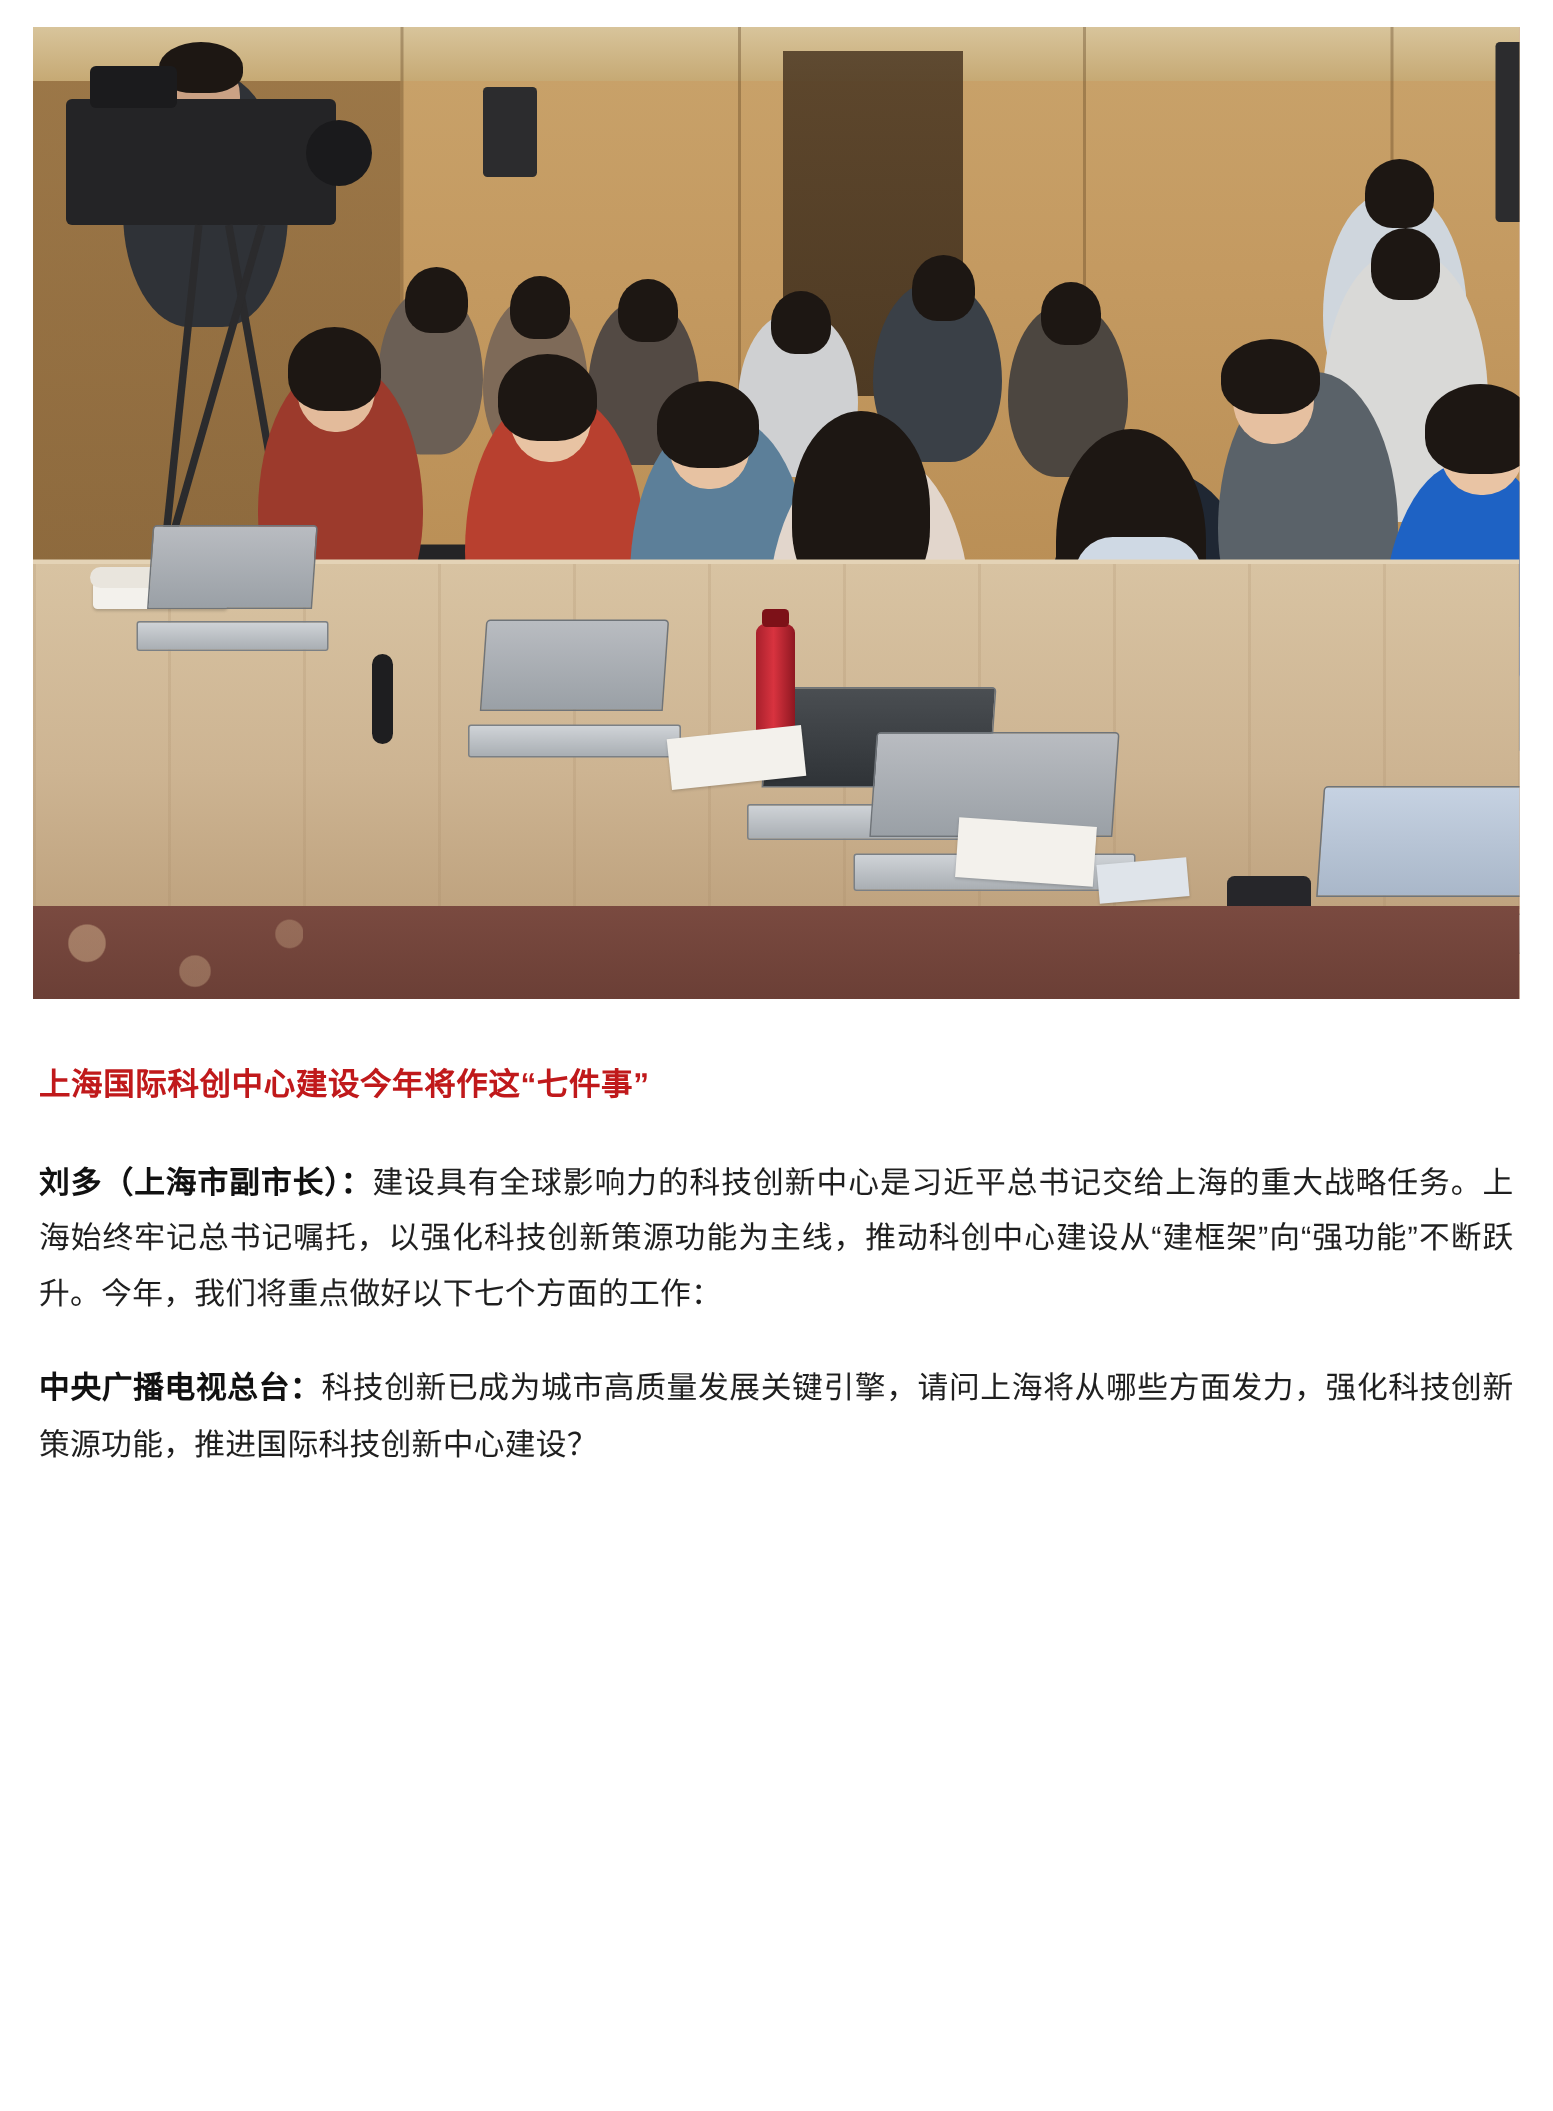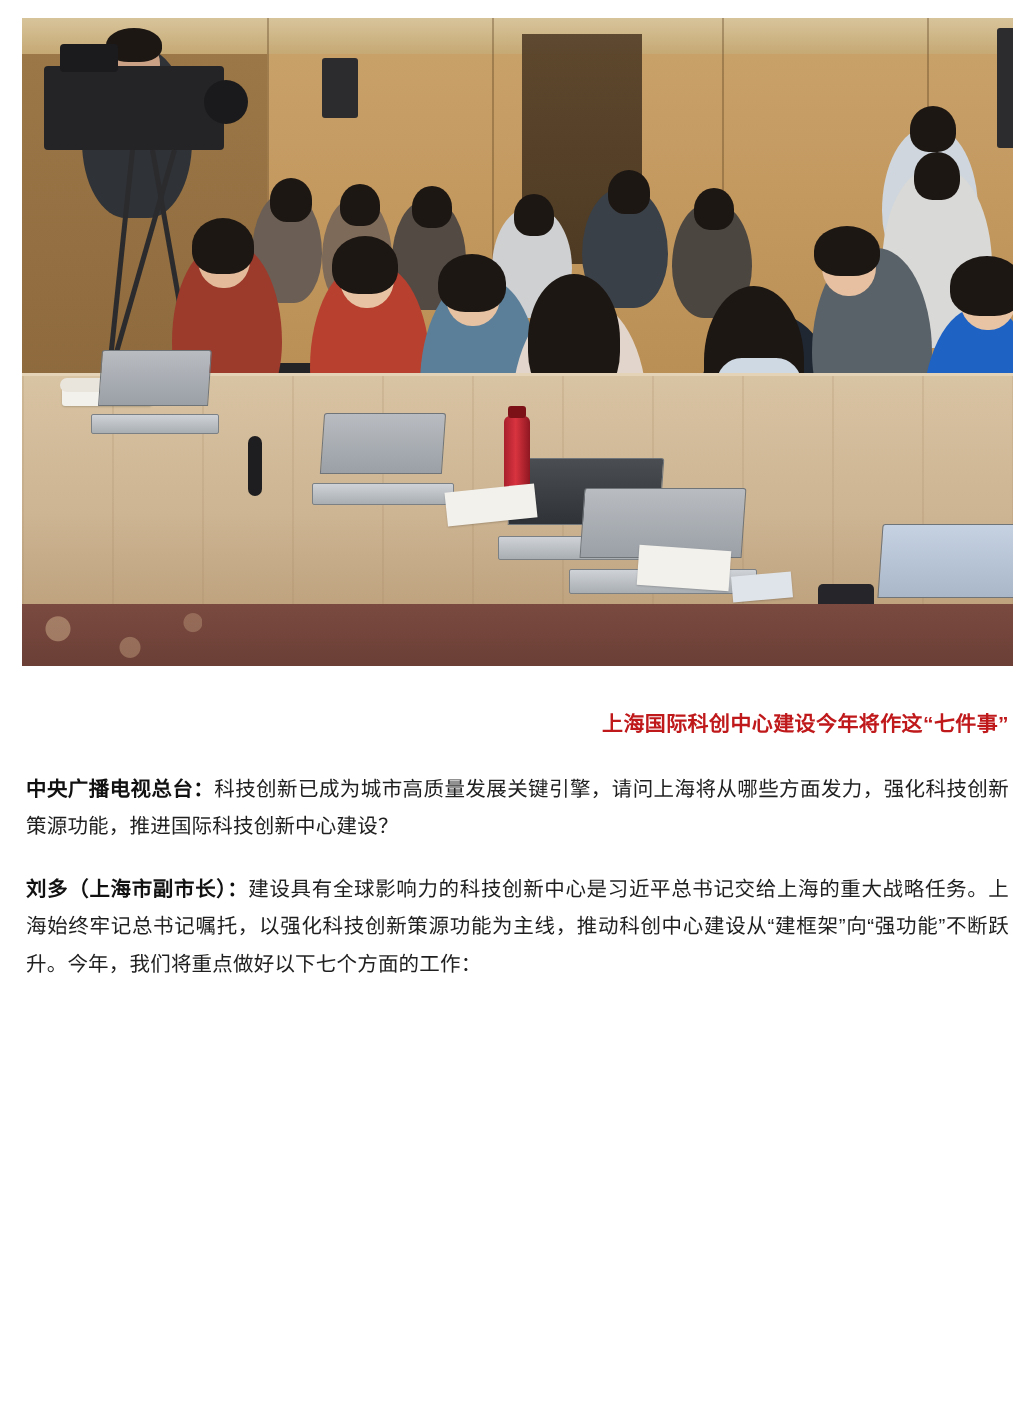--- a/index.html
+++ b/index.html
@@ -157,21 +157,21 @@
     position: absolute;
     background: #f3f1ec;
     box-shadow: 0 1px 2px rgba(0,0,0,.18);
   }
 
   
   .article {
     padding: 30px 26px 40px 26px;
   }
   .headline {
-    text-align: right;
+    text-align: left;
     color: #c0191b;
     font-weight: bold;
     font-size: 21px;
     letter-spacing: .4px;
     margin: 12px 0 30px 0;
     line-height: 1.5;
   }
   p.body {
     font-size: 20.5px;
     line-height: 1.82;
@@ -312,23 +312,23 @@
         <div class="carpet-pattern"></div>
       </div>
     </div>
   </div>
 
   <div class="article">
 
     <h1 class="headline">上海国际科创中心建设今年将作这“七件事”</h1>
 
     <p class="body">
+      <span class="lead">刘多（上海市副市长）：</span><span>建设具有全球影响力的科技创新中心是习近平总书记交给上海的重大战略任务。上海始终牢记总书记嘱托，以强化科技创新策源功能为主线，推动科创中心建设从“建框架”向“强功能”不断跃升。今年，我们将重点做好以下七个方面的工作：</span>
+    </p>
+
+    <p class="body">
       <span class="lead">中央广播电视总台：</span><span>科技创新已成为城市高质量发展关键引擎，请问上海将从哪些方面发力，强化科技创新策源功能，推进国际科技创新中心建设？</span>
     </p>
 
-    <p class="body">
-      <span class="lead">刘多（上海市副市长）：</span><span>建设具有全球影响力的科技创新中心是习近平总书记交给上海的重大战略任务。上海始终牢记总书记嘱托，以强化科技创新策源功能为主线，推动科创中心建设从“建框架”向“强功能”不断跃升。今年，我们将重点做好以下七个方面的工作：</span>
-    </p>
-
 
 
   </div>
 </div>
 
 </body></html>

